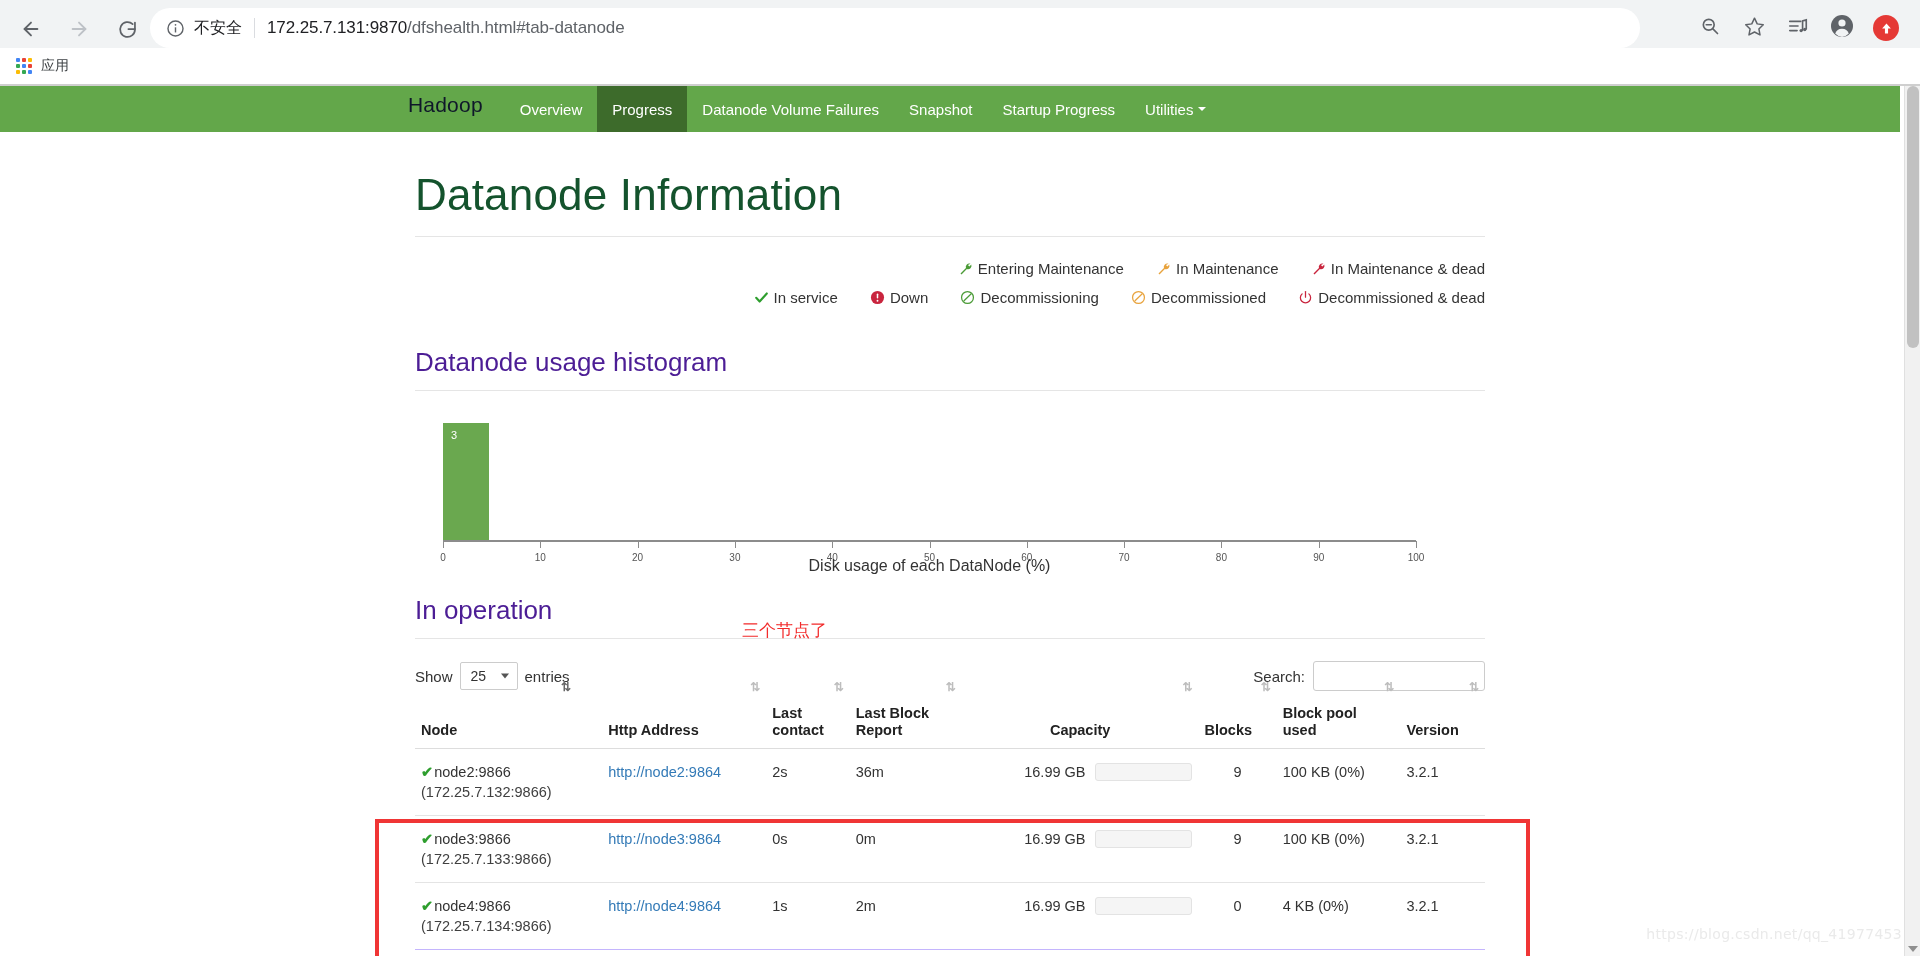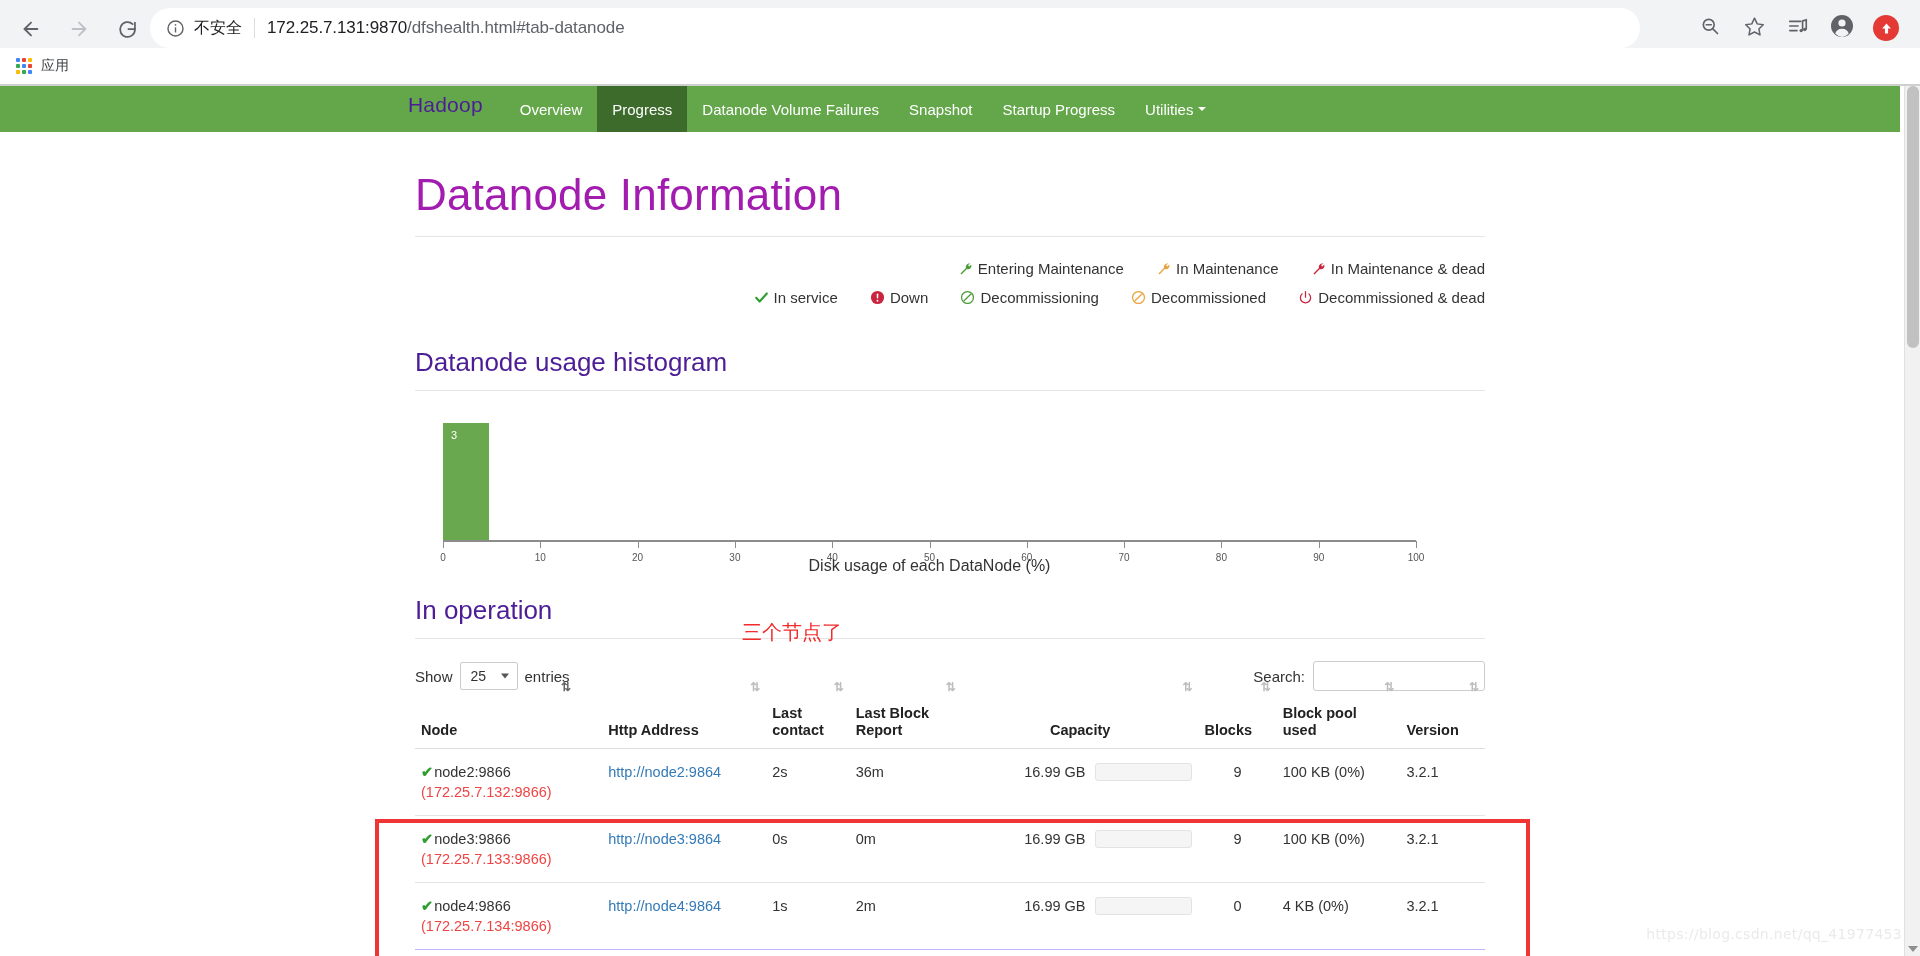--- a/index.html
+++ b/index.html
@@ -90,21 +90,21 @@
   }
 
   
   .navbar {
     position:absolute; top:0; left:0; width:1900px; height:46px;
     background:#63A74A;
     display:flex; align-items:stretch;
     padding-left:396px;
   }
   .brand {
-    color:#4c1d95; font-size:21px; font-weight:400;
+    color:#0f172a; font-size:21px; font-weight:400;
     display:flex; align-items:center; padding:0 22px 8px 12px;
     letter-spacing:0.2px; cursor:pointer;
   }
   .nav-item {
     color:#ffffff; font-size:15px;
     display:flex; align-items:center; padding:0 15px;
     cursor:pointer; white-space:nowrap;
   }
   .nav-item.active { background:#3d6b2b; }
   .caret {
@@ -113,21 +113,21 @@
     border-top:4px solid #ffffff;
   }
 
   
   .container {
     position:absolute; top:62px; left:415px; width:1070px;
   }
 
   h1.page-title {
     margin:0; padding:22px 0 16px 0;
-    font-size:44px; font-weight:400; color:#a21caf;
+    font-size:44px; font-weight:400; color:#14532d;
     letter-spacing:0.2px;
   }
   .hr { height:1px; background:#e5e5e5; width:100%; }
 
   
   .legend {
     padding-top:18px; text-align:right;
     font-size:15px; color:#333333; line-height:27px;
   }
   .legend-row { display:block; }
@@ -166,21 +166,21 @@
   }
   .axis-title {
     position:absolute; bottom:-14px; left:0; width:973px;
     text-align:center; font-size:16px; color:#333333;
     margin-left:28px;
   }
 
   
   .red-note {
     position:absolute; left:742px; top:533px;
-    font-size:20px; color:#f22b2b;
+    font-size:17px; color:#f22b2b;
     font-family:"DejaVu Sans", sans-serif;
   }
 
   
   .table-controls {
     display:flex; align-items:center; justify-content:space-between;
     padding-top:22px;
   }
   .show-entries {
     font-size:15px; color:#333333; display:flex; align-items:center; gap:7px;
@@ -222,21 +222,21 @@
     color:#bdbdbd; font-size:12px; line-height:12px;
     letter-spacing:-2px;
   }
   th.th-node .sort-ico { right:auto; left:146px; color:#666666; }
   table.dn-table tbody td {
     padding:13px 6px; border-bottom:1px solid #e4e4e4;
     vertical-align:top; line-height:20px;
   }
   table.dn-table tbody tr:last-child td { border-bottom:1px solid #c4b5fd; }
   .chk { color:#2E9E2E; font-weight:bold; margin-right:1px; }
-  .node-sub { display:block; color:#ef4444; }
+  .node-sub { display:block; color:#404040; }
   a.http-link { color:#337ab7; text-decoration:none; }
   .cap-cell { white-space:nowrap; }
   .cap-text { display:inline-block; margin-right:10px; }
   .progress {
     display:inline-block; vertical-align:-4px;
     width:97px; height:18px; background:#f5f5f5;
     border:1px solid #e3e3e3; border-radius:3px; overflow:hidden;
   }
   .progress-bar {
     height:100%; background:#5cb85c;

